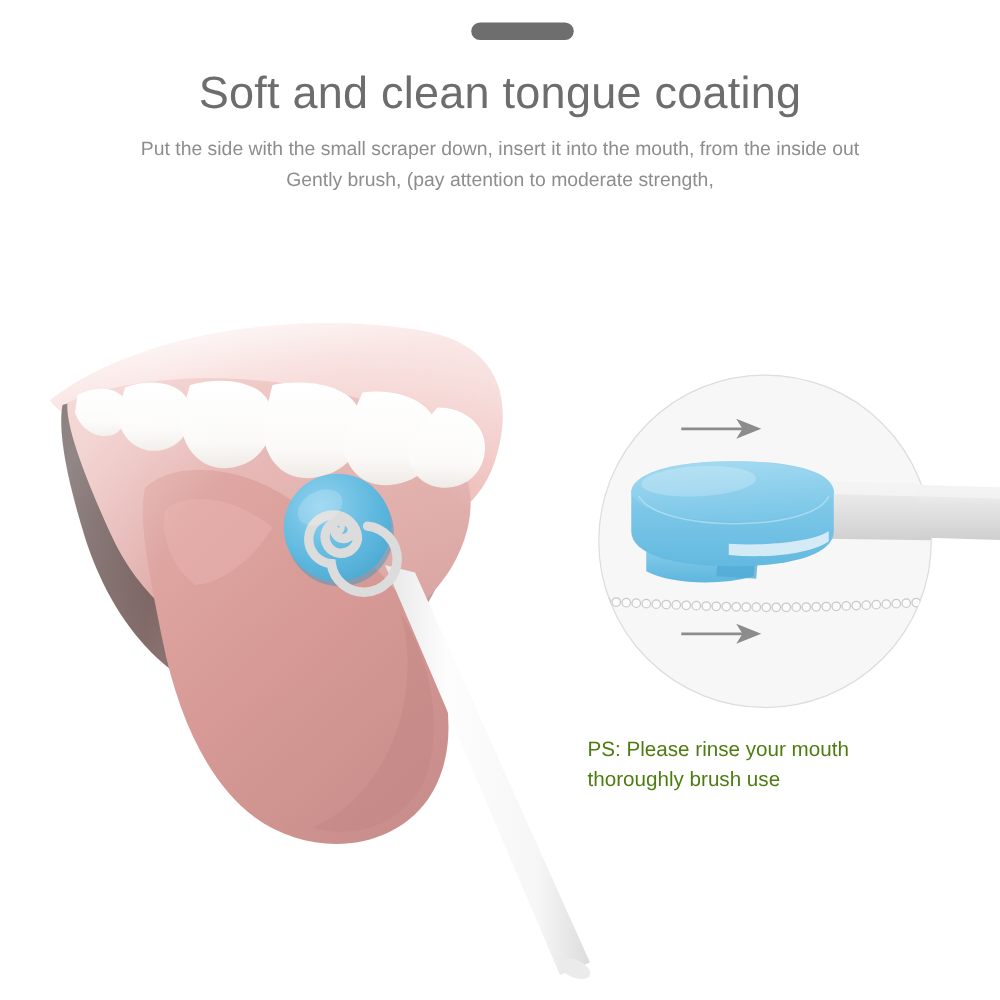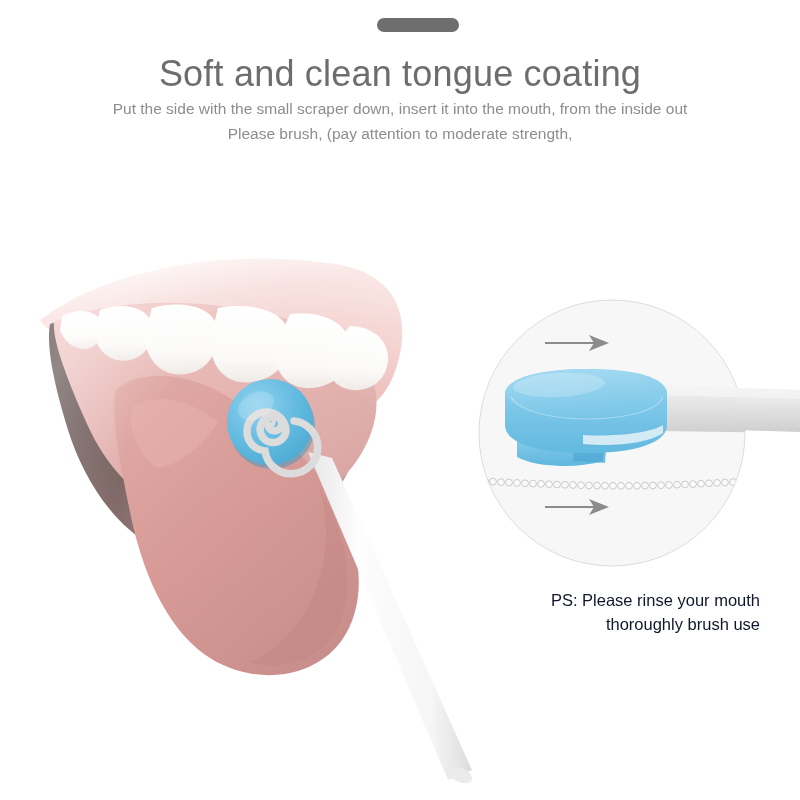--- a/index.html
+++ b/index.html
@@ -34,20 +34,21 @@
   }
   .title {
     font-size:36px;
     font-weight:300;
     color:#6d6d6d;
     letter-spacing:0.2px;
     line-height:44px;
     white-space:nowrap;
   }
   .subtitle {
+    margin-top:11px;
     font-size:15.5px;
     font-weight:300;
     color:#8d8d8d;
     line-height:25px;
   }
   .subtitle .line { display:block; white-space:nowrap; }
 
   
   .mouth-art {
     position:absolute;
@@ -58,40 +59,40 @@
     position:absolute;
     left:455px; top:285px;
     width:345px; height:300px;
   }
 
   
   .ps-note {
     position:absolute;
     left:470px; top:588px;
     width:290px;
-    text-align:right;
+    text-align:left;
     font-size:16.5px;
     font-weight:300;
     line-height:24px;
-    color:#0f172a;
+    color:#4d7c0f;
   }
   .ps-note .line { display:block; white-space:nowrap; }
 </style>
 </head>
 <body>
 
 <div id="page">
 
   <div class="top-pill"></div>
 
   <div class="header-block">
     <div class="title">Soft and clean tongue coating</div>
     <div class="subtitle">
       <span class="line">Put the side with the small scraper down, insert it into the mouth, from the inside out</span>
-      <span class="line">Please brush, (pay attention to moderate strength,</span>
+      <span class="line">Gently brush, (pay attention to moderate strength,</span>
     </div>
   </div>
 
   <svg class="mouth-art" viewBox="0 0 480 560">
     <defs>
       <linearGradient id="lipGrad" x1="0" y1="0" x2="0.35" y2="1">
         <stop offset="0%" stop-color="#ffffff"></stop>
         <stop offset="35%" stop-color="#f7dcda"></stop>
         <stop offset="100%" stop-color="#eebebb"></stop>
       </linearGradient>

